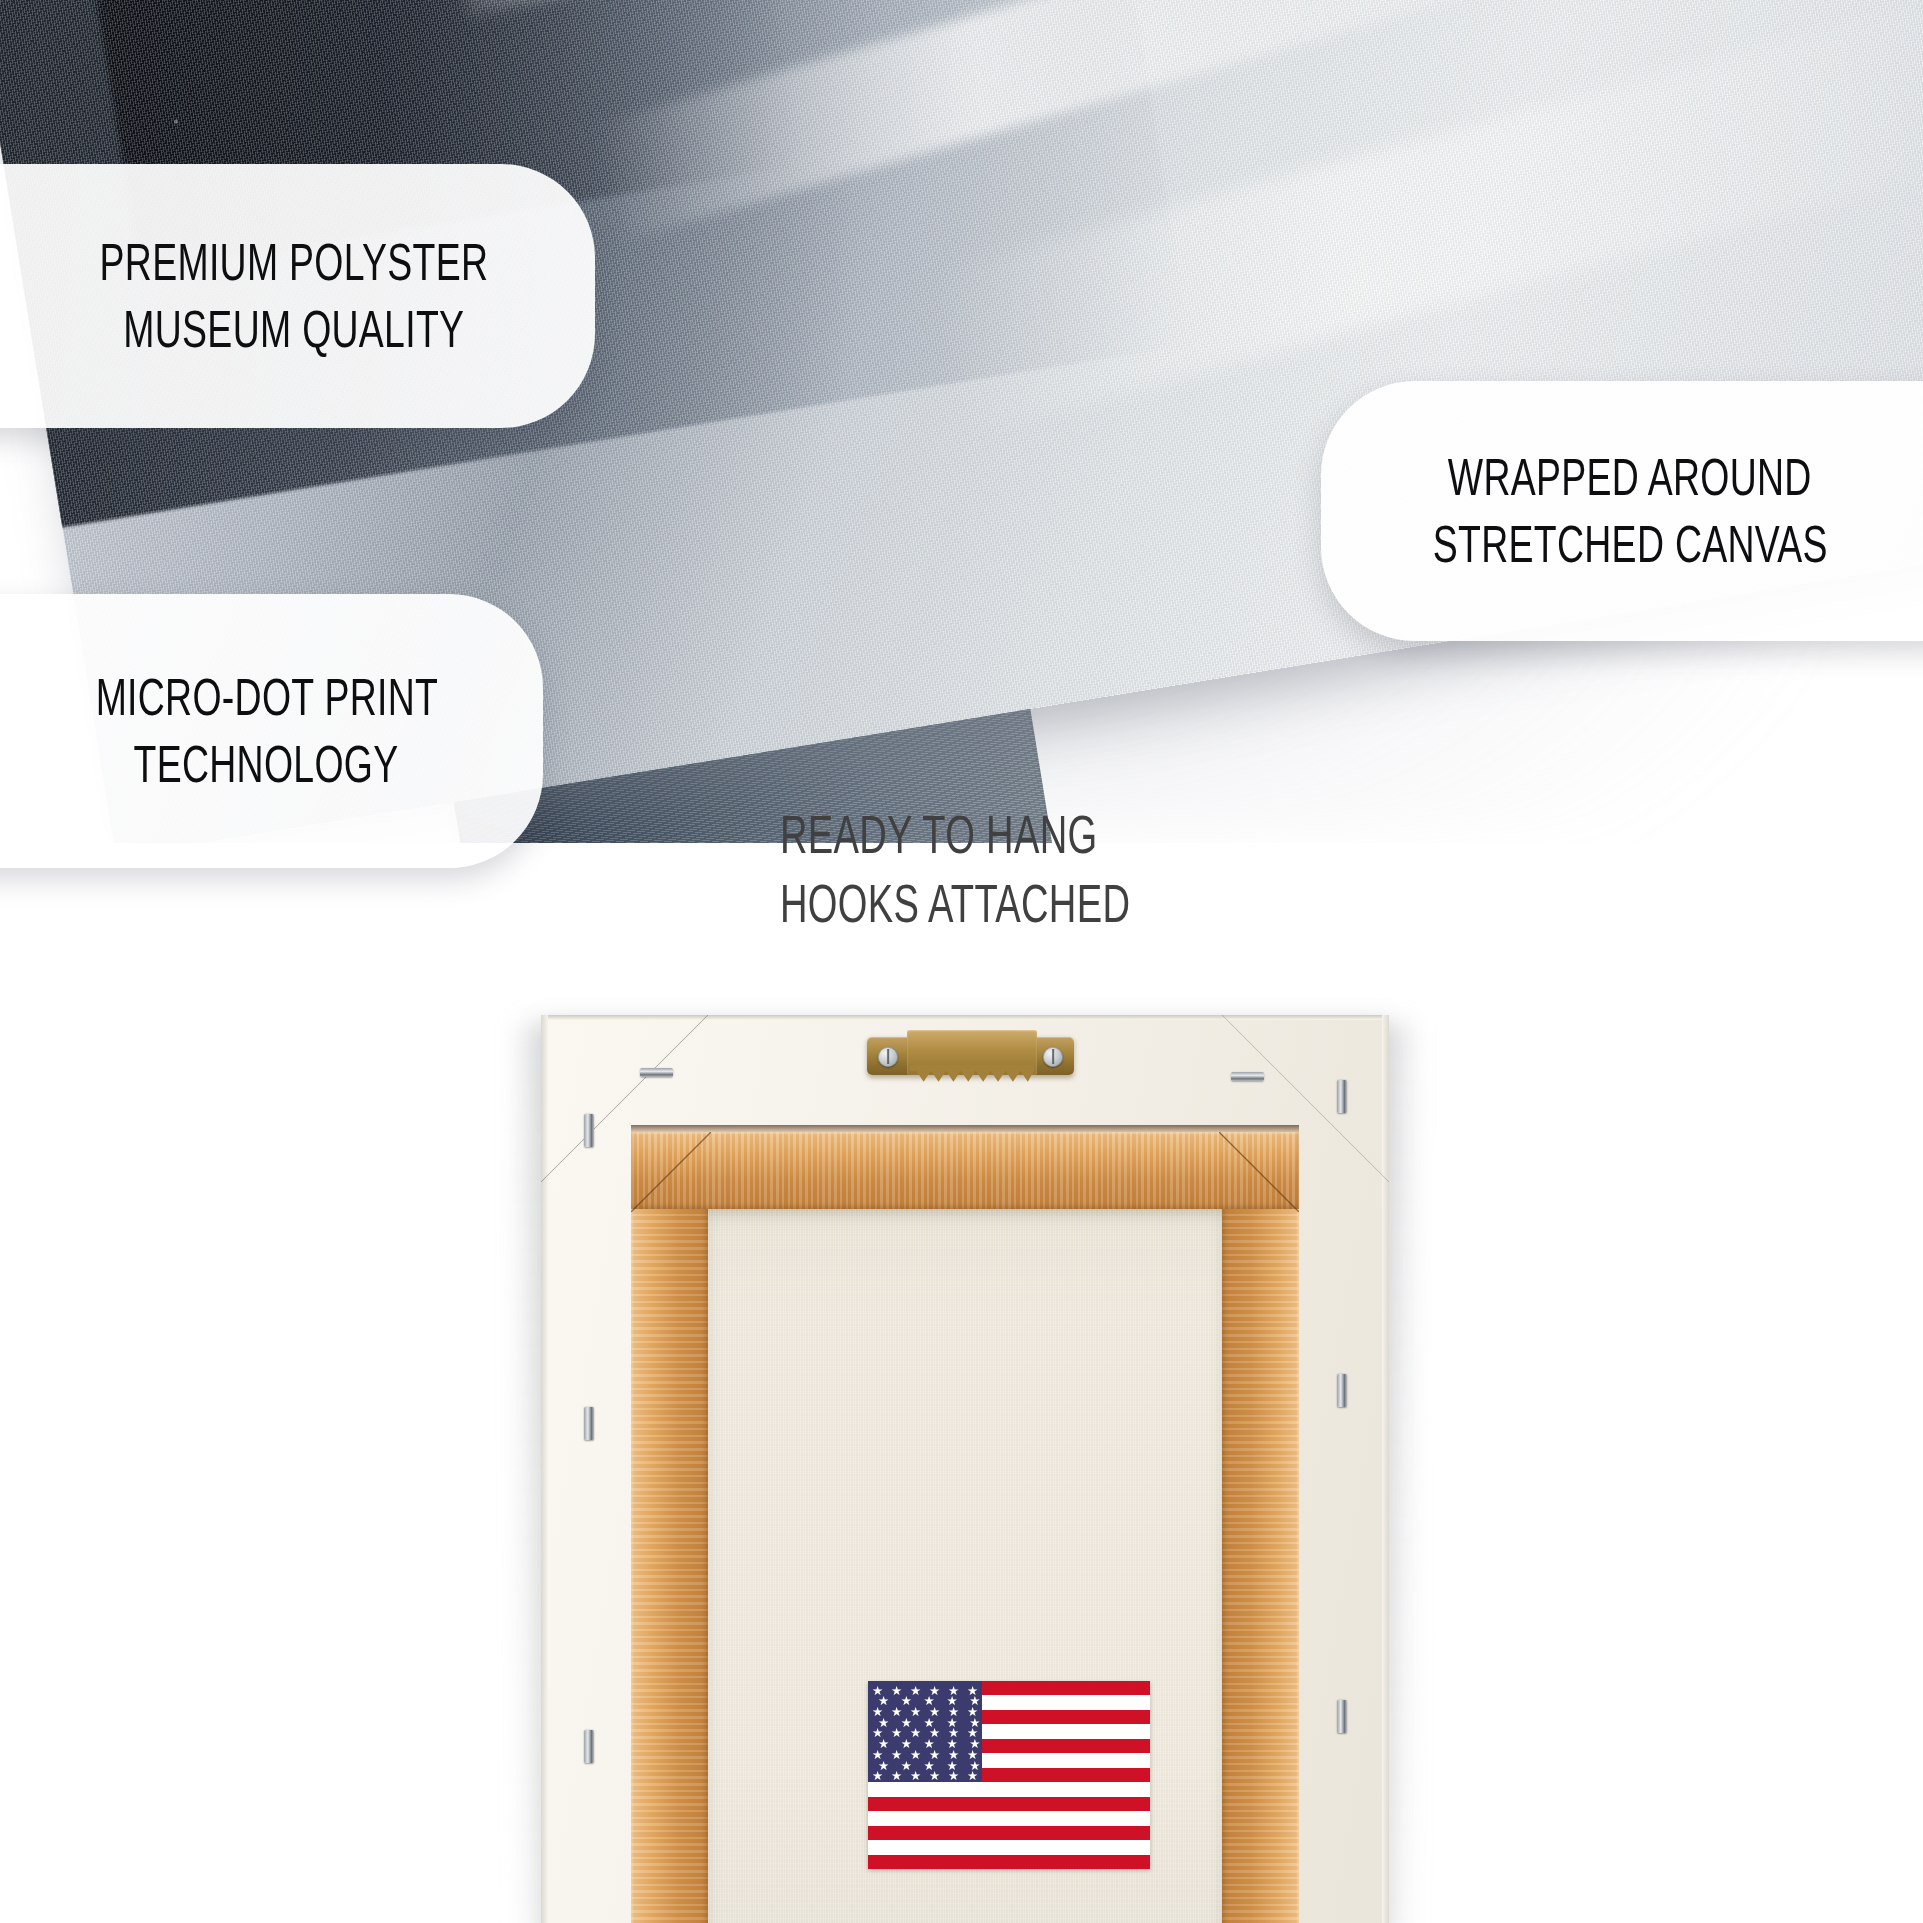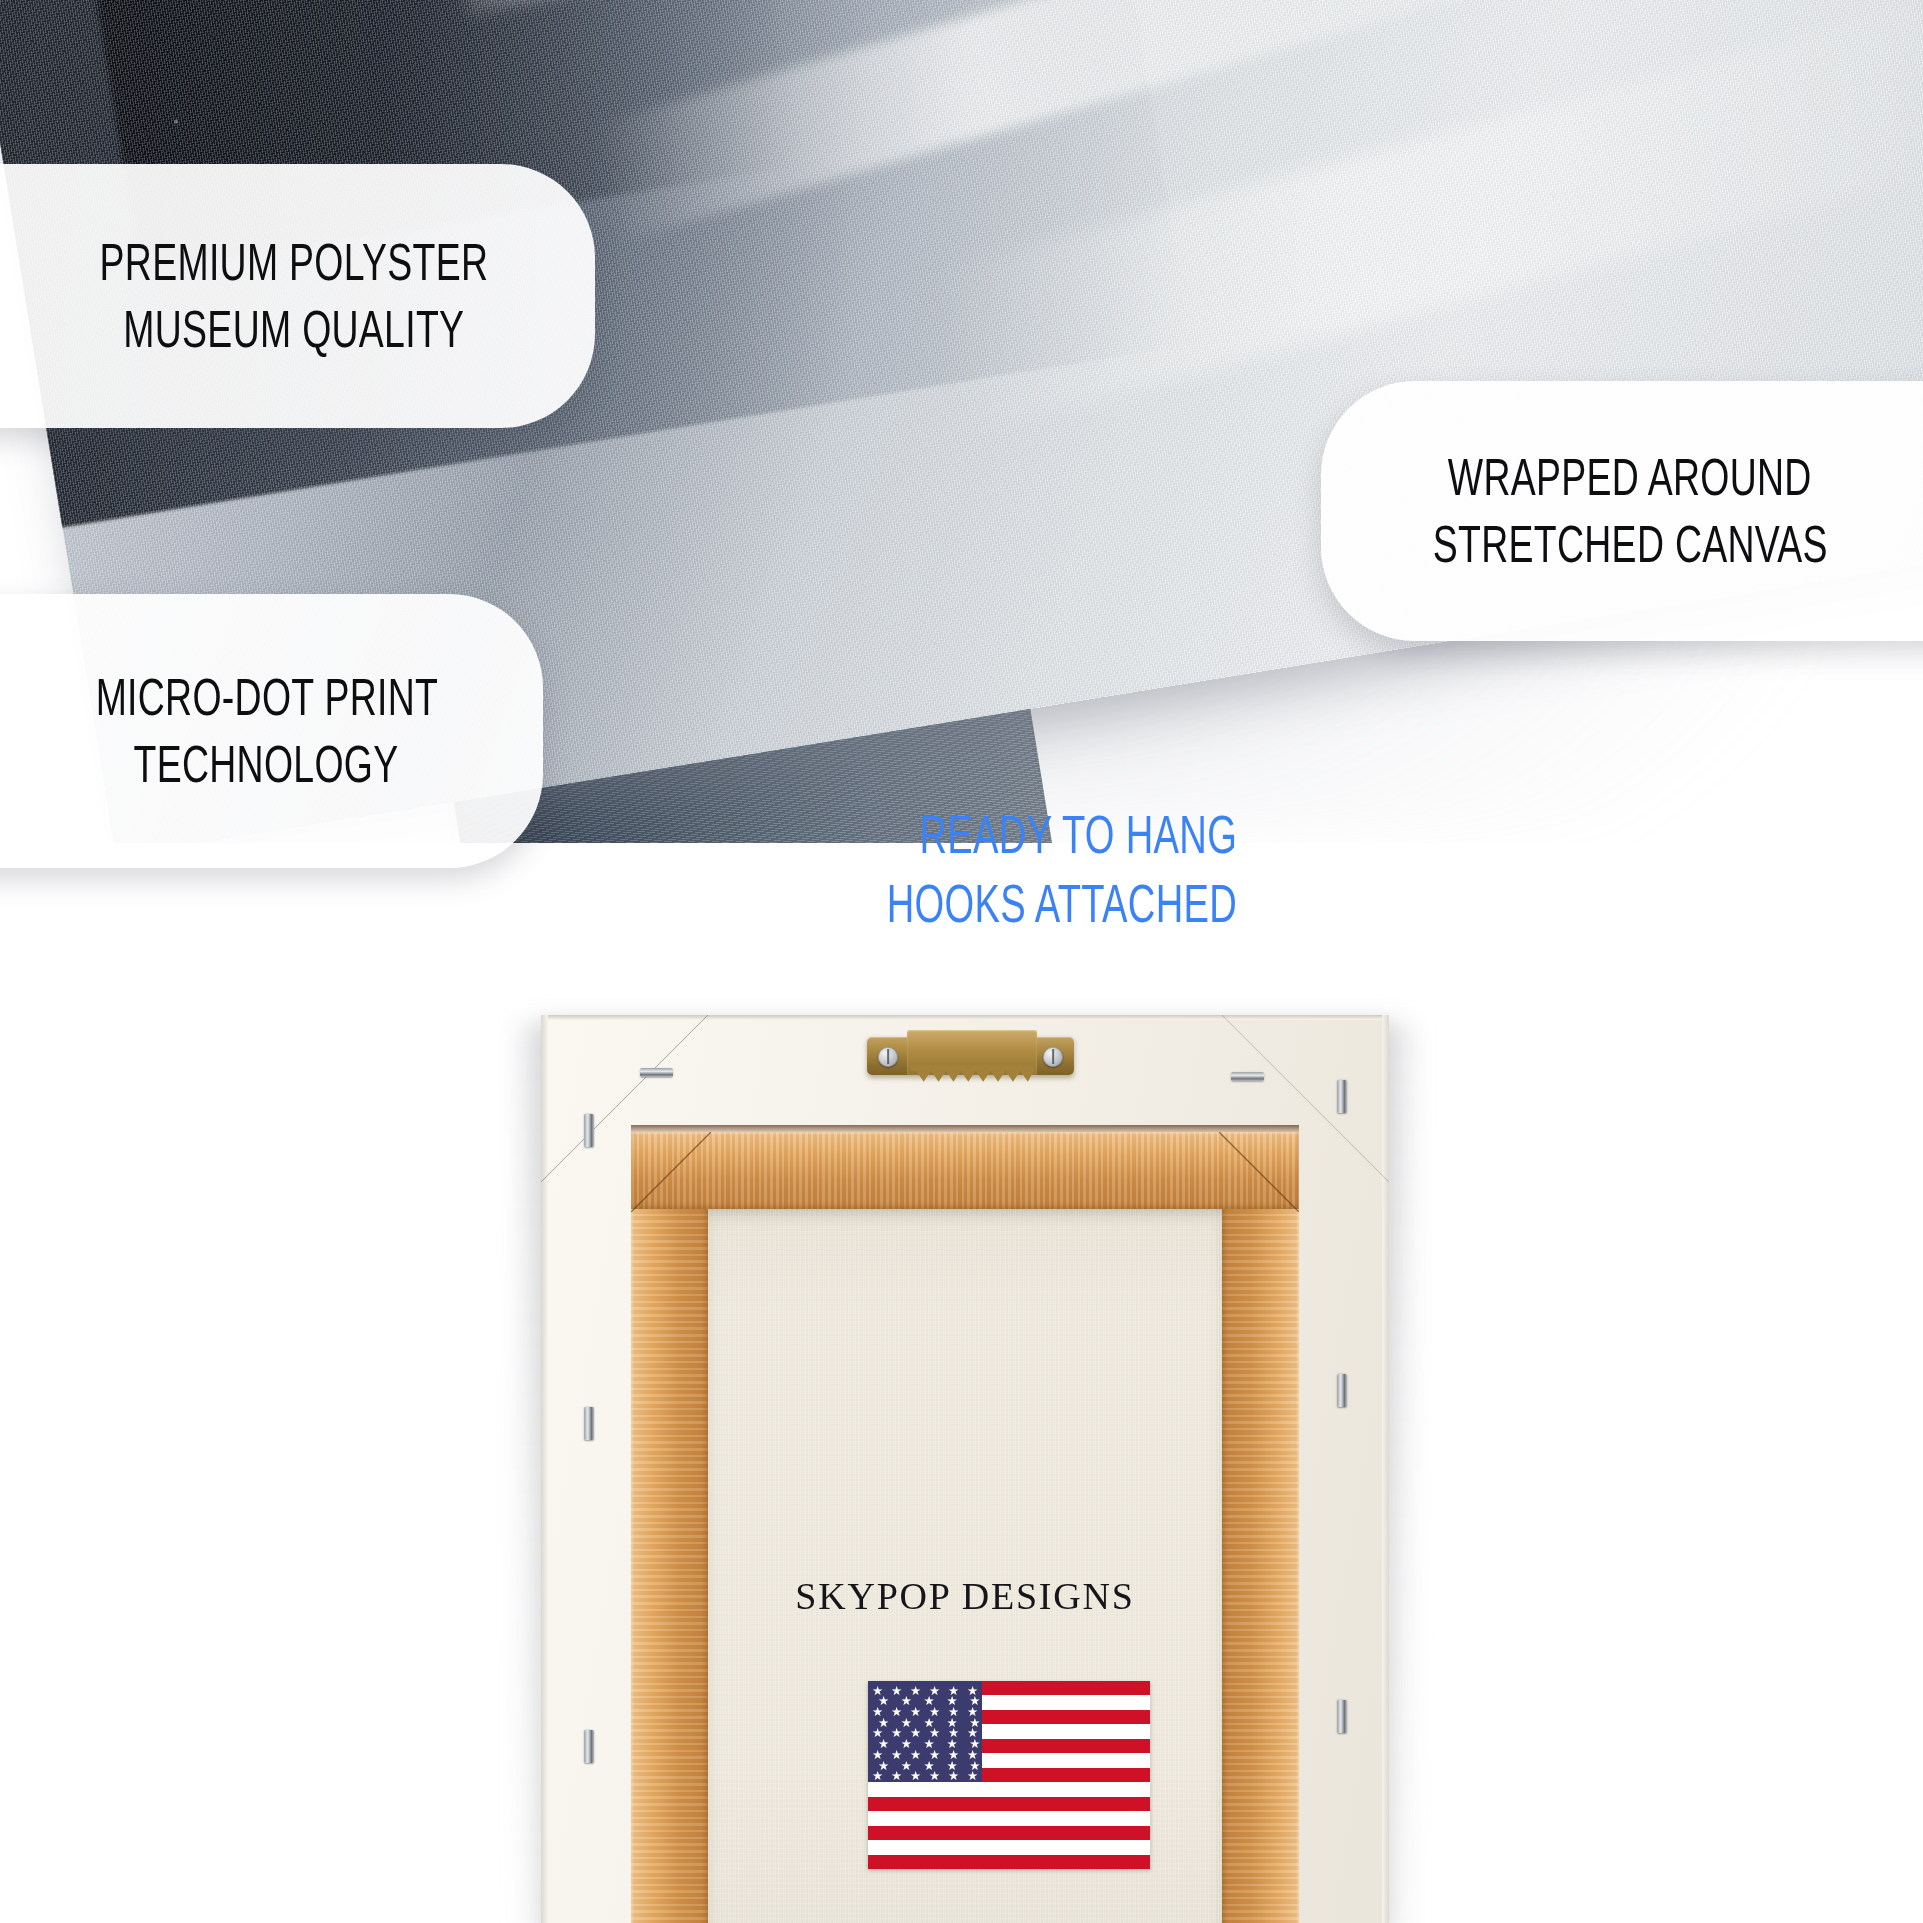--- a/index.html
+++ b/index.html
@@ -140,21 +140,21 @@
   }
   #badge-microdot{
     left:-100px;top:594px;width:643px;height:274px;
     border-radius:0 94px 94px 0;
     padding-left:90px;box-sizing:border-box;
   }
 
   
   #callout-readyhang{
     position:absolute;left:691px;top:801px;width:635px;
-    text-align:right;color:#3b82f6;
+    text-align:left;color:#404040;
   }
   #callout-readyhang .line{
     font-family:"Liberation Sans",sans-serif;
     font-weight:400;font-size:53px;line-height:1.30;
     transform:scaleX(.72);white-space:nowrap;letter-spacing:0.4px;
   }
 
   
   #canvas-back{
     position:absolute;left:541px;top:1015px;width:848px;height:918px;
@@ -396,21 +396,20 @@
       <div class="wood-bar wood-top"></div>
       <div class="wood-mitre-l"></div>
       <div class="wood-mitre-r"></div>
       <div class="wood-inner-hl"></div>
     </div>
 
     <div class="inner-canvas">
       <div class="grain"></div>
     </div>
 
-    <div id="brand-text">SKYPOP DESIGNS</div>
 
     <div id="us-flag" style="background: rgb(255, 255, 255);">
         <div class="stripe" style="top: 0%; background: rgb(206, 17, 38);"></div>
         <div class="stripe" style="top: 7.69231%; background: rgb(255, 255, 255);"></div>
         <div class="stripe" style="top: 15.3846%; background: rgb(206, 17, 38);"></div>
         <div class="stripe" style="top: 23.0769%; background: rgb(255, 255, 255);"></div>
         <div class="stripe" style="top: 30.7692%; background: rgb(206, 17, 38);"></div>
         <div class="stripe" style="top: 38.4615%; background: rgb(255, 255, 255);"></div>
         <div class="stripe" style="top: 46.1538%; background: rgb(206, 17, 38);"></div>
         <div class="stripe" style="top: 53.8462%; background: rgb(255, 255, 255);"></div>

